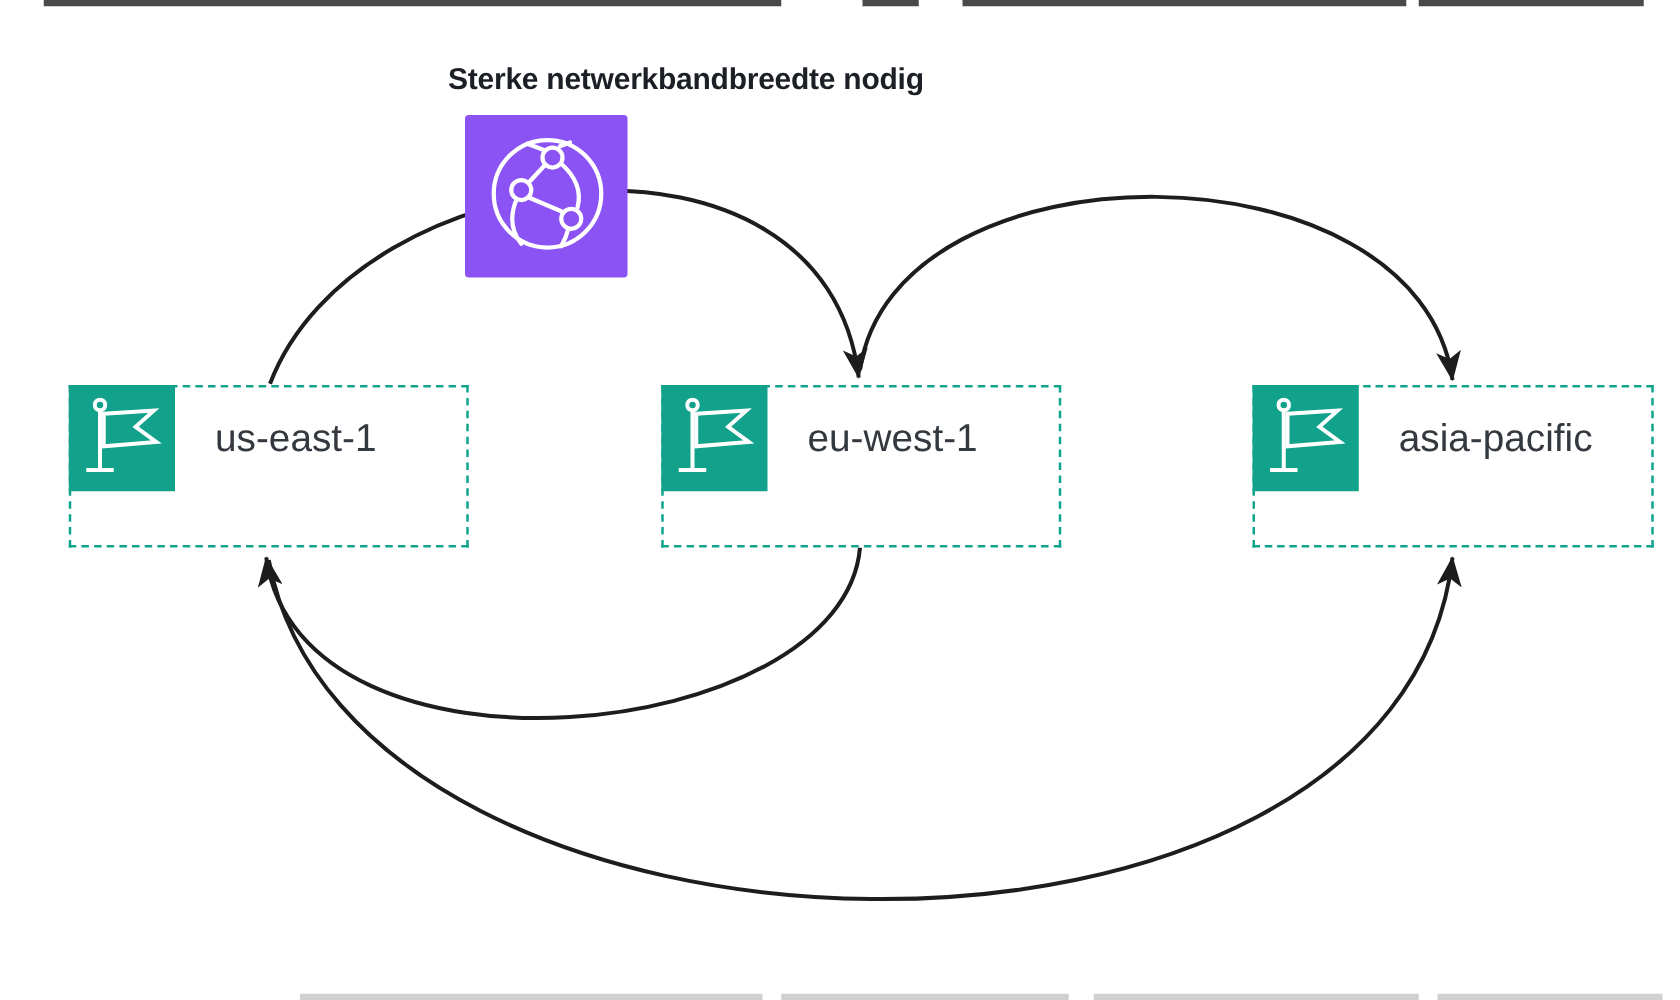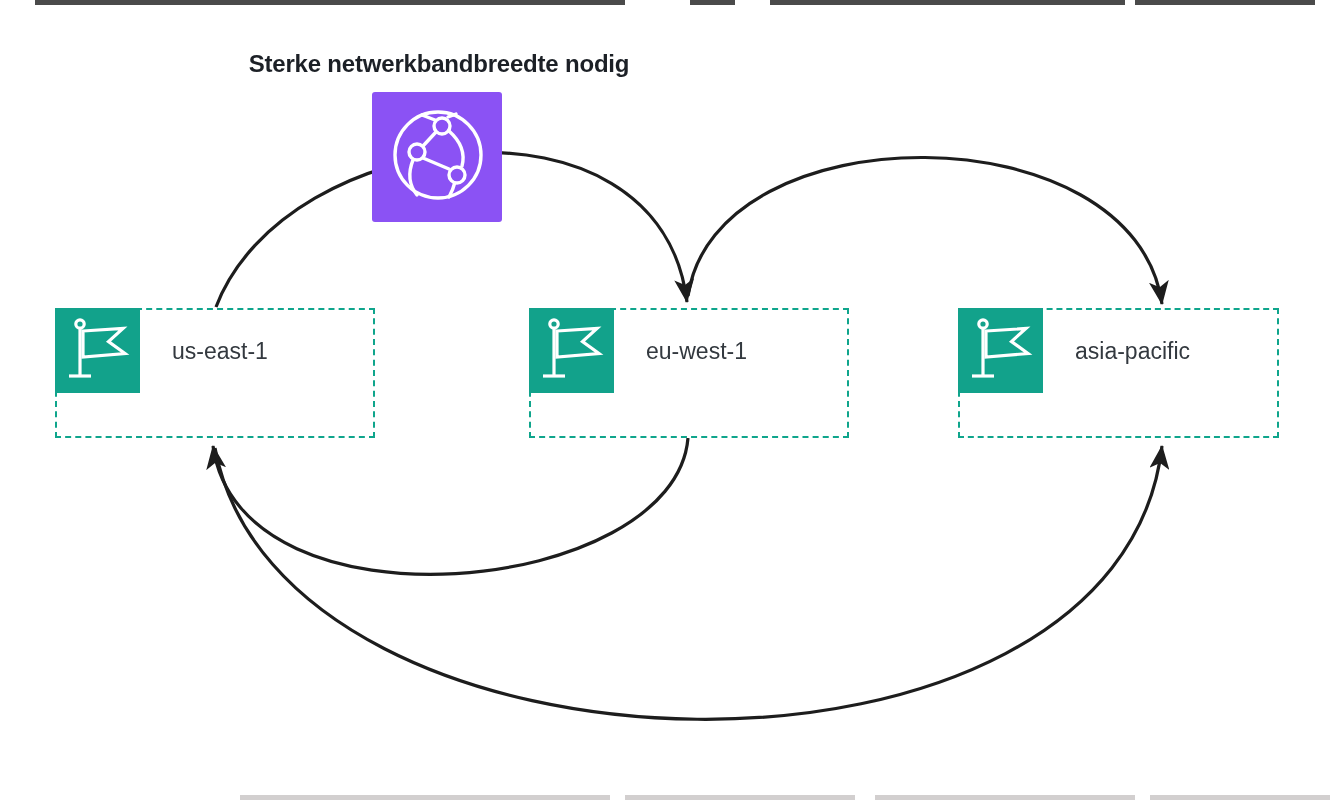--- a/index.html
+++ b/index.html
@@ -10,21 +10,21 @@
     position: relative;
     width: 1344px;
     height: 800px;
     background: #ffffff;
     overflow: hidden;
   }
 
   
   .diagram-title {
     position: absolute;
-    text-align: center;
+    text-align: right;
     font-weight: 700;
     font-size: 24px;
     color: #1c2026;
     letter-spacing: -0.2px;
     white-space: nowrap;
   }
   .title-top  { left: 139px; top: 50px;  width: 600px;  }
   .title-bottom { left: 190px; top: 751px; width: 1000px; }
 
   
@@ -59,28 +59,28 @@
   .region-box .flag-square {
     position: absolute;
     left: -2px; top: -2px;
     width: 85px; height: 85px;
     background: #12A28B;
   }
   .region-box .flag-square svg { display: block; width: 100%; height: 100%; }
   .region-box .region-label {
     position: absolute;
     left: 115px; top: 26px;
-    font-size: 23px;
+    font-size: 31px;
     line-height: 30px;
     color: #33393f;
     white-space: nowrap;
   }
   .box-us   { left: 55px;   }
   .box-eu   { left: 529px;  }
-  .box-asia { left: 958px; width: 321px; padding-left: 30px; }
+  .box-asia { left: 1002px; width: 321px; padding-left: 30px; }
 
   
   .edge-artifact { position: absolute; height: 5px; z-index: 3; }
   .edge-top    { top: 0;    background: #4a4a4a; }
   .edge-bottom { bottom: 0; background: #d2cfcf; }
 </style>
 </head>
 <body>
 
 <div class="stage">

